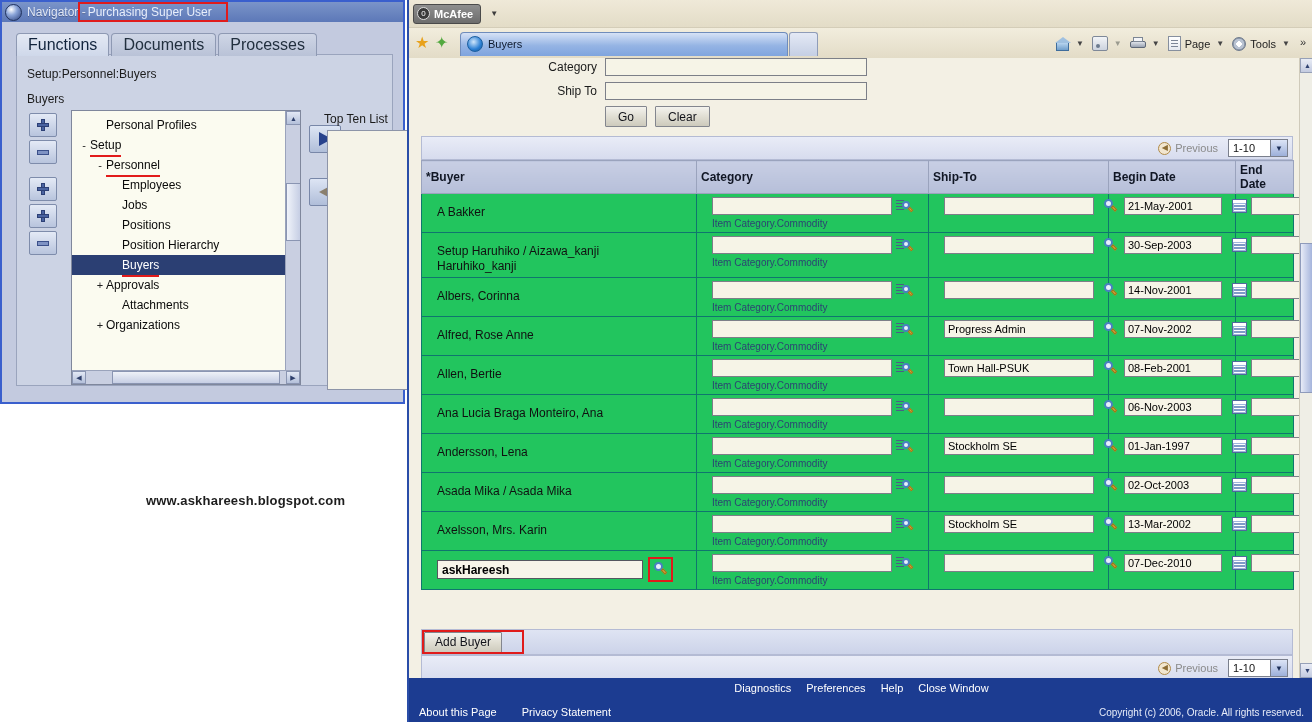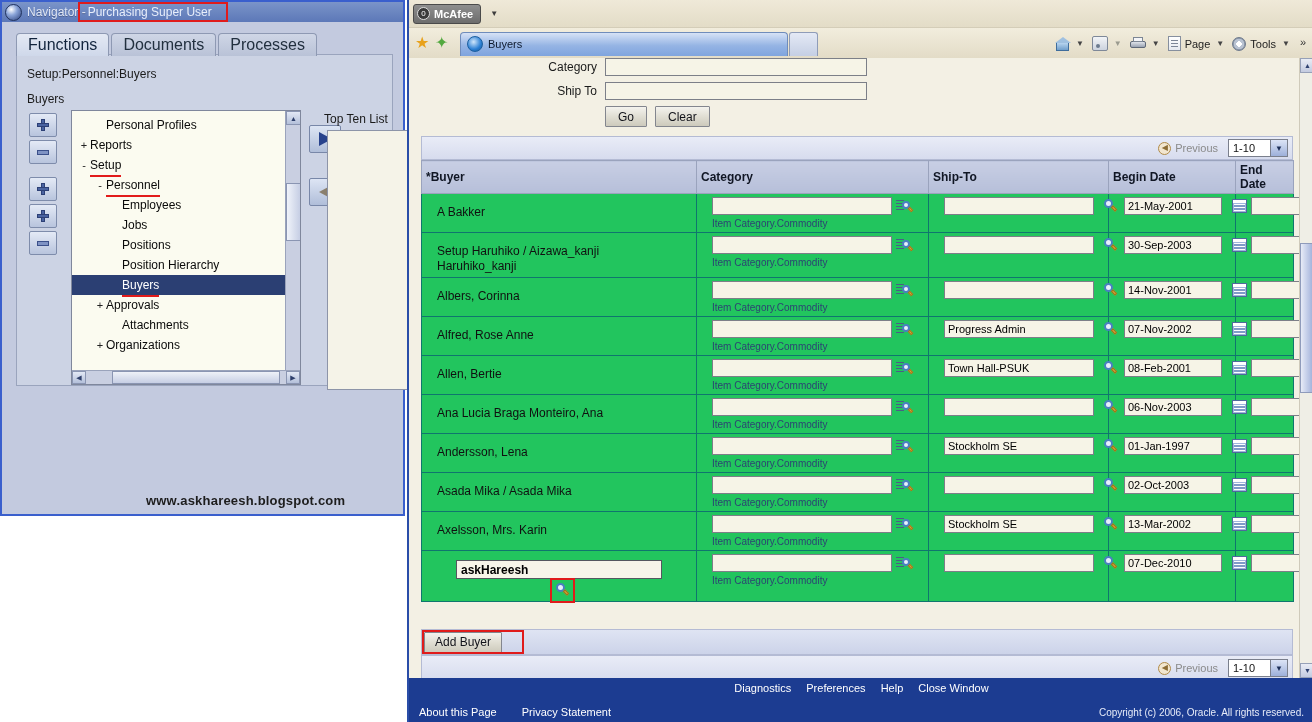--- a/index.html
+++ b/index.html
@@ -5,21 +5,21 @@
 <style>
   html,body{margin:0;padding:0;}
   body{
     width:1312px;height:722px;overflow:hidden;position:relative;
     background:#ffffff;
     font-family:"Liberation Sans","DejaVu Sans",sans-serif;
     font-size:12px;color:#000;
   }
   
   #navigator{
-    position:absolute;left:0;top:0;width:405px;height:516px;
+    position:absolute;left:0;top:0;width:405px;height:404px;
     background:#c3cadf;border:2px solid #3a5fcd;box-sizing:border-box;
   }
   #nav-titlebar{
     height:20px;background:linear-gradient(to bottom,#7b94c9 0%,#6b86c0 50%,#5c78b8 100%);
     display:flex;align-items:center;padding-left:3px;position:relative;
   }
   .nav-logo{
     width:15px;height:15px;border-radius:50%;
     background:radial-gradient(circle at 35% 30%,#ffffff 0%,#8aa4d8 40%,#2a3f7a 100%);
     border:1px solid #20325e;flex:0 0 auto;
@@ -424,21 +424,20 @@
     <div class="tbtn" style="left:12px;top:149px;">
       <span class="plus-glyph"></span>
     </div>
     <div class="tbtn" style="left:12px;top:176px;">
       <span class="minus-glyph"></span>
     </div>
 
     <div id="tree-box">
       <div class="tree-inner" id="tree-inner">
           <div class="tnode" style="padding-left: 22px;"><span class="tw"></span><span class="tl">Personal Profiles</span></div>
-          <div class="tnode" style="padding-left: 6px;"><span class="tw">+</span><span class="tl">Reports</span></div>
           <div class="tnode" style="padding-left: 6px;"><span class="tw">-</span><span class="tl ul-red">Setup</span></div>
           <div class="tnode" style="padding-left: 22px;"><span class="tw">-</span><span class="tl ul-red">Personnel</span></div>
           <div class="tnode" style="padding-left: 38px;"><span class="tw"></span><span class="tl">Employees</span></div>
           <div class="tnode" style="padding-left: 38px;"><span class="tw"></span><span class="tl">Jobs</span></div>
           <div class="tnode" style="padding-left: 38px;"><span class="tw"></span><span class="tl">Positions</span></div>
           <div class="tnode" style="padding-left: 38px;"><span class="tw"></span><span class="tl">Position Hierarchy</span></div>
           <div class="tnode sel" style="padding-left: 38px;"><span class="tw"></span><span class="tl ul-red">Buyers</span></div>
           <div class="tnode" style="padding-left: 22px;"><span class="tw">+</span><span class="tl">Approvals</span></div>
           <div class="tnode" style="padding-left: 38px;"><span class="tw"></span><span class="tl">Attachments</span></div>
           <div class="tnode" style="padding-left: 22px;"><span class="tw">+</span><span class="tl">Organizations</span></div>
@@ -846,21 +845,21 @@
               <td>
                 <div class="cell-inline">
                   <input type="text" class="date-input" value="13-Mar-2002" style="">
                   <span class="cal-ico" style="margin-left: 6px;"></span>
                 </div>
               </td>
               <td><input type="text" class="end-input" style=""></td>
             </tr>
             <tr>
               <td>
-                <div class="cell-inline" style="padding-top: 6px; flex-direction: column;">
+                <div class="cell-inline" style="padding-top: 6px;">
                   <input type="text" class="buyer-input" value="askHareesh" style="">
                   <span class="lov" style="margin-left: 6px; outline: rgb(224, 27, 27) solid 2px; outline-offset: 3px;">
                     <span class="ring"></span>
                     <span class="handle"></span>
                   </span>
                 </div>
               </td>
               <td>
                 <div class="cell-inline">
                   <input type="text" class="cat-input" style="">

